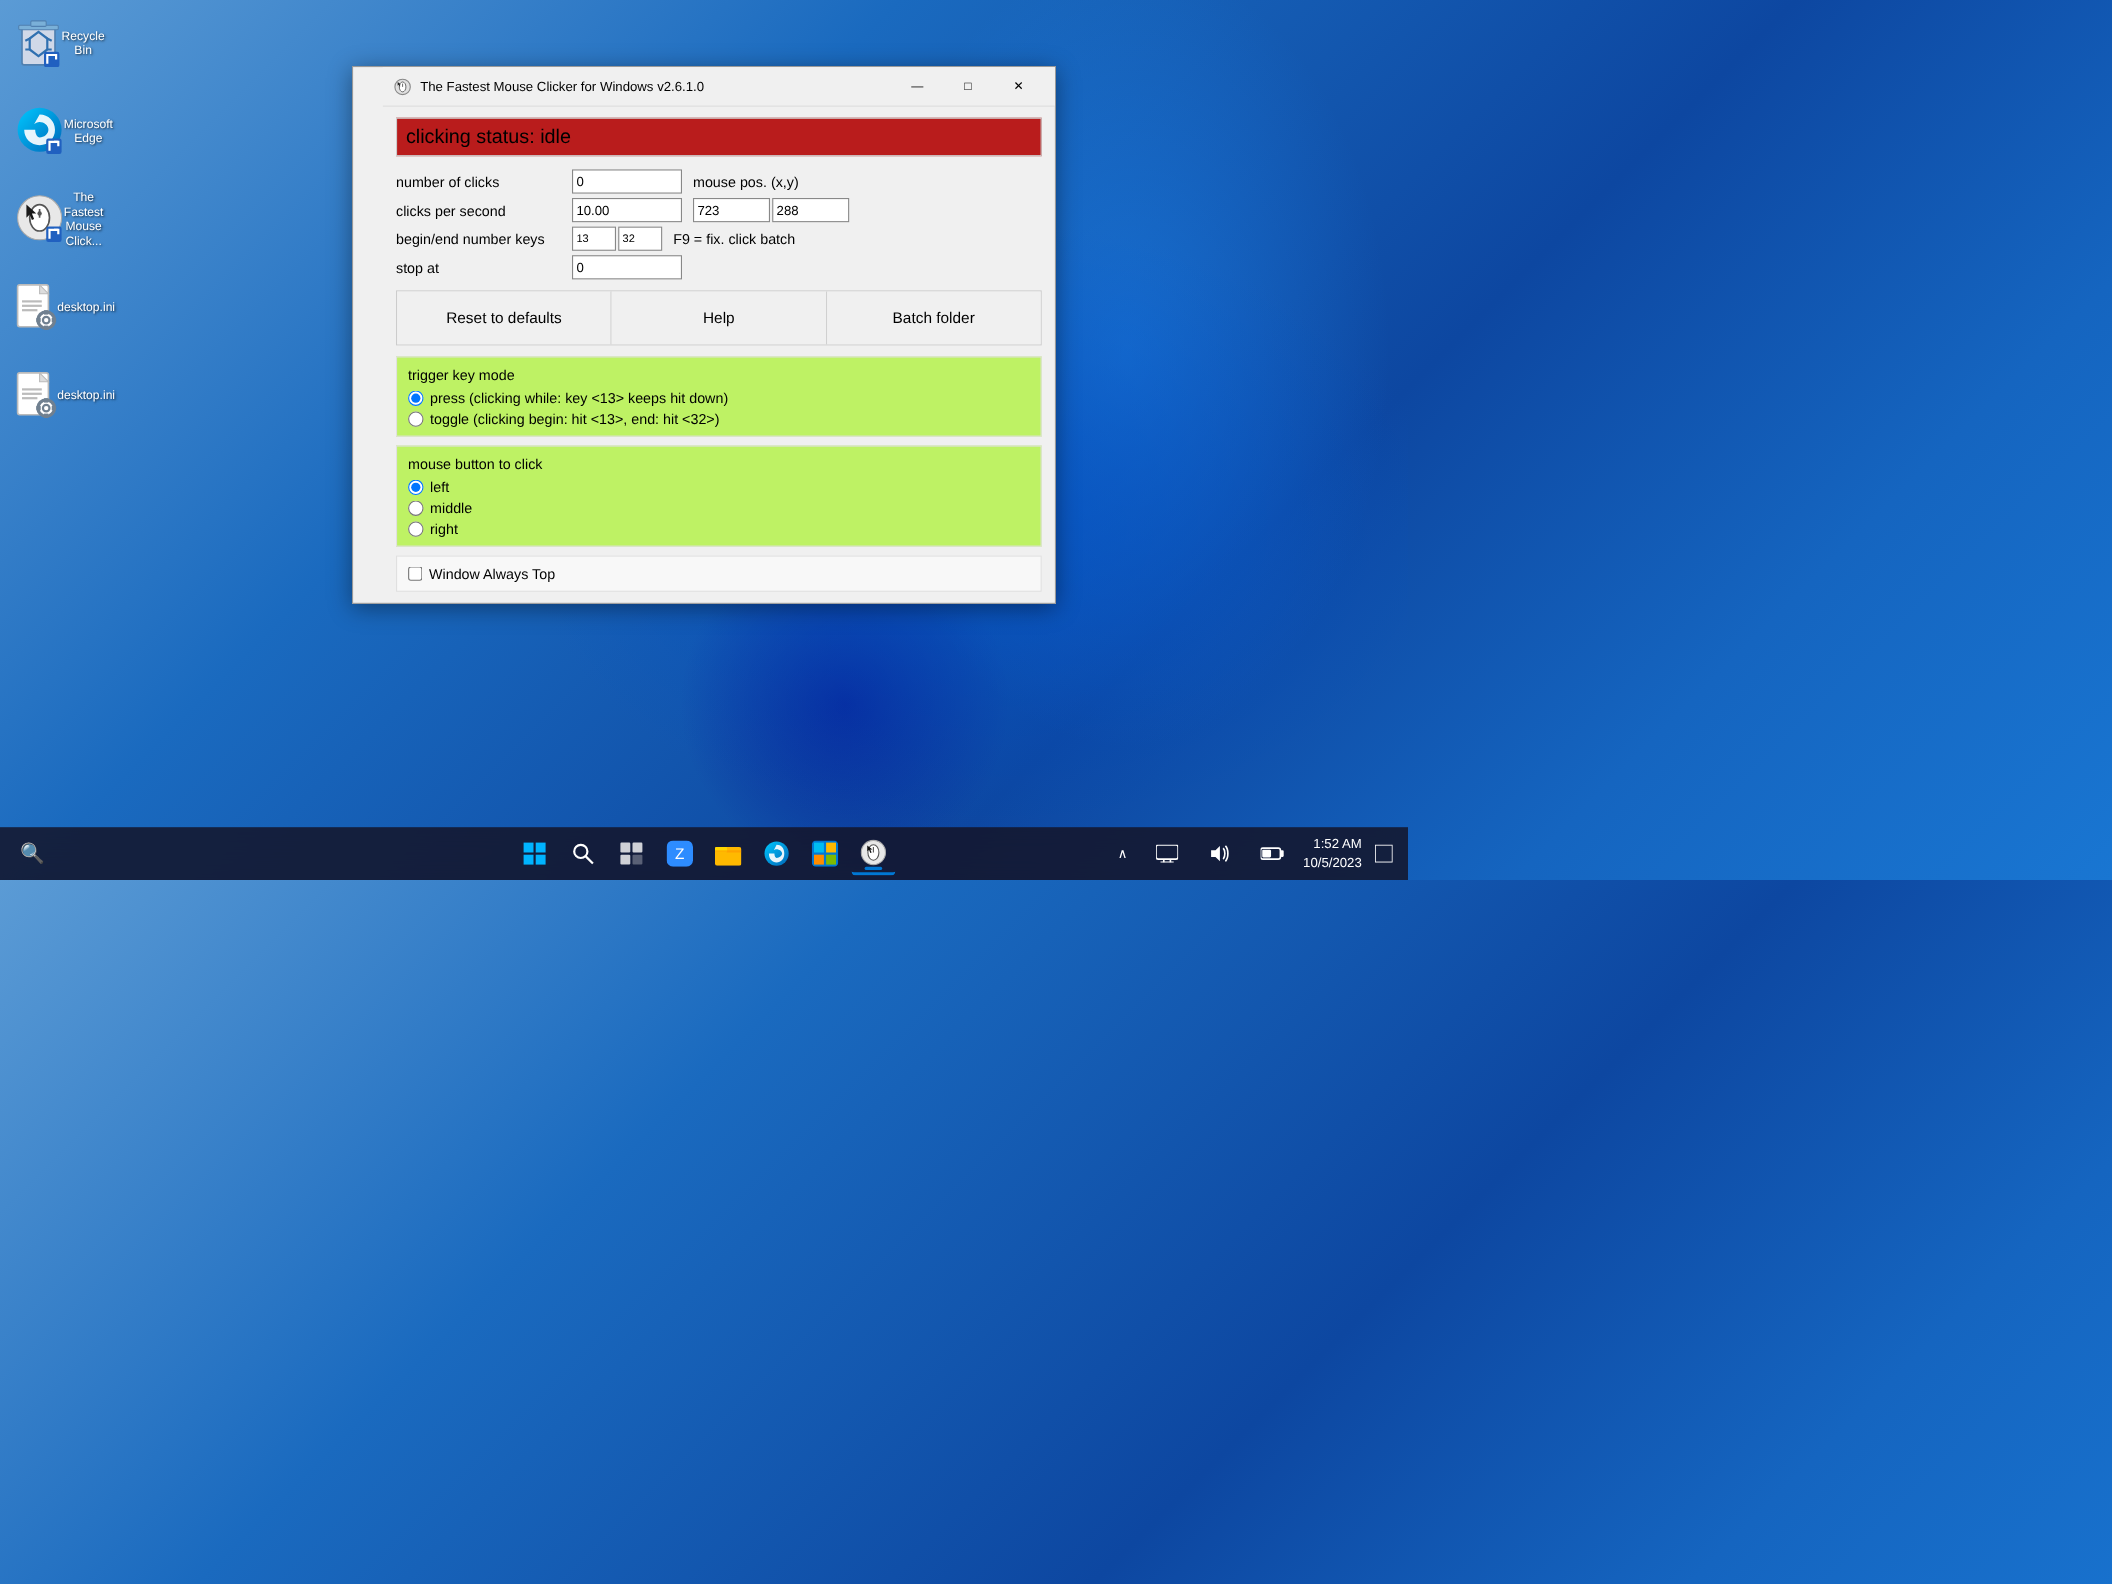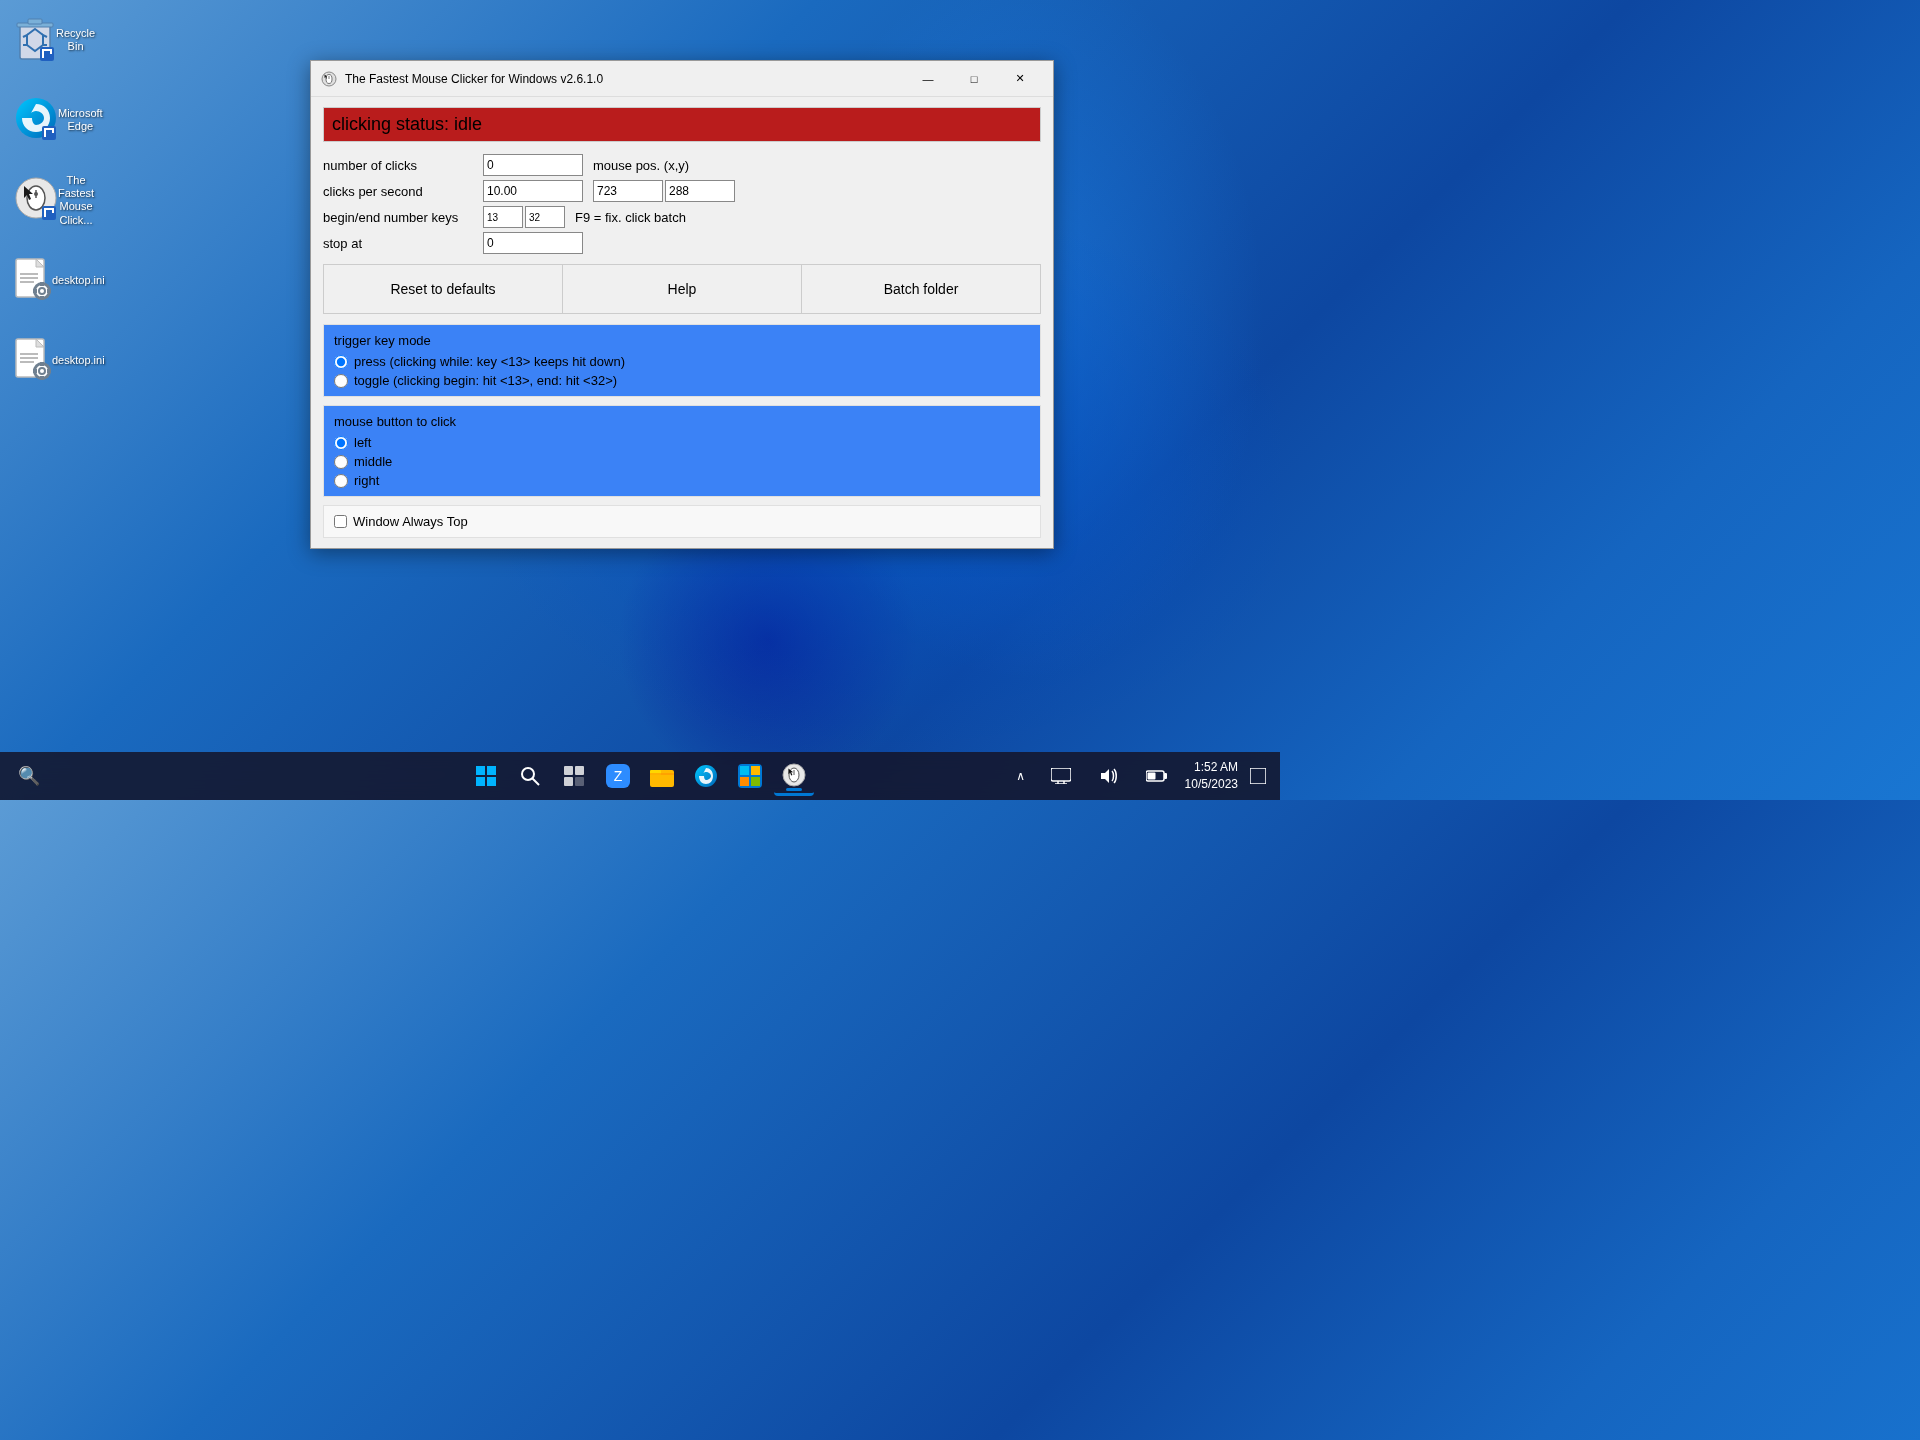--- a/index.html
+++ b/index.html
@@ -59,25 +59,26 @@
       font-size: 11px;
       text-align: center;
       text-shadow: 1px 1px 2px rgba(0,0,0,0.7);
       line-height: 1.2;
     }
 
     
     .app-window {
       position: absolute;
       top: 60px;
-      left: 310px;
-      width: 744px;
+      left: 320px;
+      width: 640px;
       background: #f0f0f0;
       border: 1px solid #999;
       box-shadow: 0 4px 20px rgba(0,0,0,0.4);
+      padding-left: 27px;
     }
 
     .title-bar {
       display: flex;
       align-items: center;
       background: #f0f0f0;
       padding: 8px 10px;
       border-bottom: 1px solid #ddd;
       height: 36px;
     }
@@ -156,21 +157,21 @@
     .btn-row-top {
       display: flex;
       border-bottom: 1px solid #ccc;
     }
 
     .btn-row-bottom {
       display: flex;
     }
 
     .radio-group {
-      background: #3b82f6;
+      background: #bef264;
       padding: 8px 10px;
       margin-bottom: 8px;
       border: 1px solid #e0e0e0;
     }
 
     .radio-group-title {
       font-size: 13px;
       margin-bottom: 6px;
     }
 

